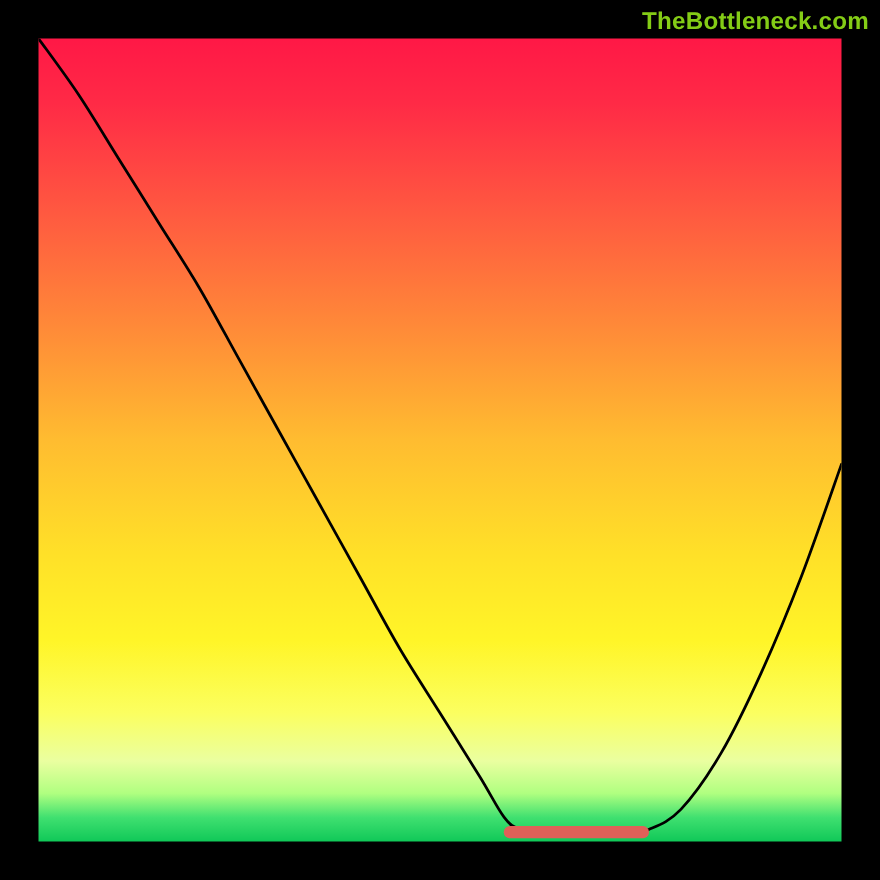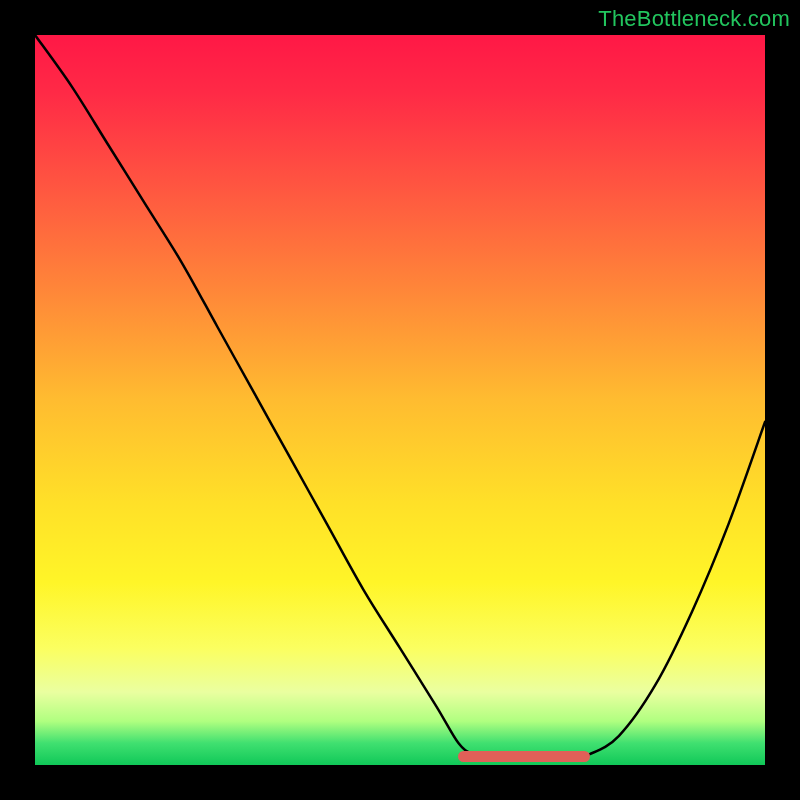--- a/index.html
+++ b/index.html
@@ -35,22 +35,22 @@
       #b0ff80 94%,
       #40e070 97%,
       #10c858 100%
     );
   }
   .watermark {
     position: absolute;
     top: 6px;
     right: 10px;
     font-size: 22px;
-    font-weight: 400;
-    color: #22c55e;
+    font-weight: 700;
+    color: #84cc16;
     letter-spacing: 0.2px;
     text-align: center;
   }
   svg.curve {
     position: absolute;
     left: 0;
     top: 0;
     width: 730px;
     height: 730px;
   }

